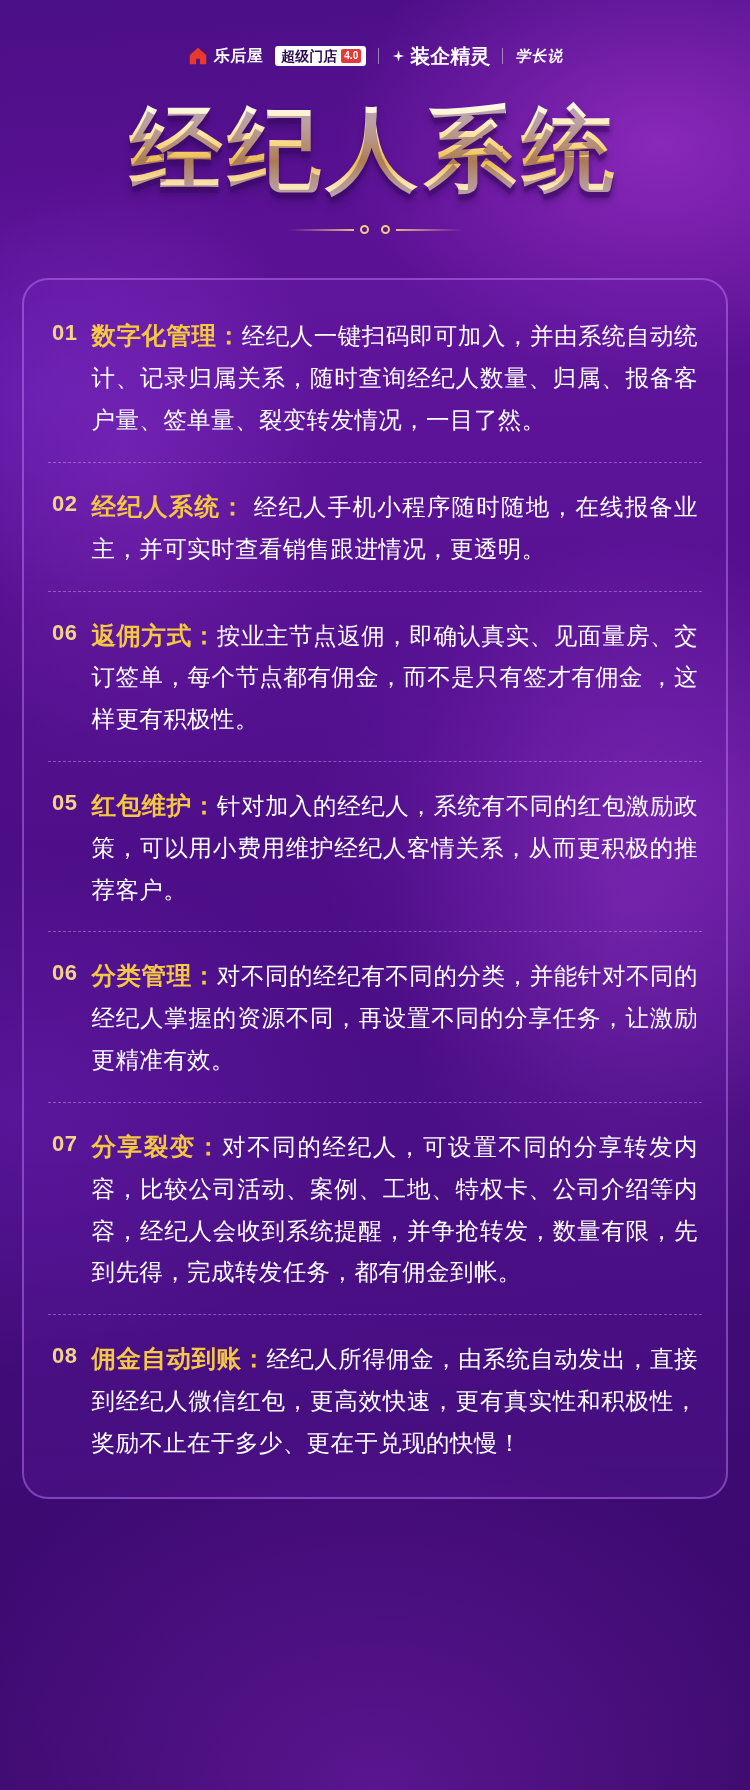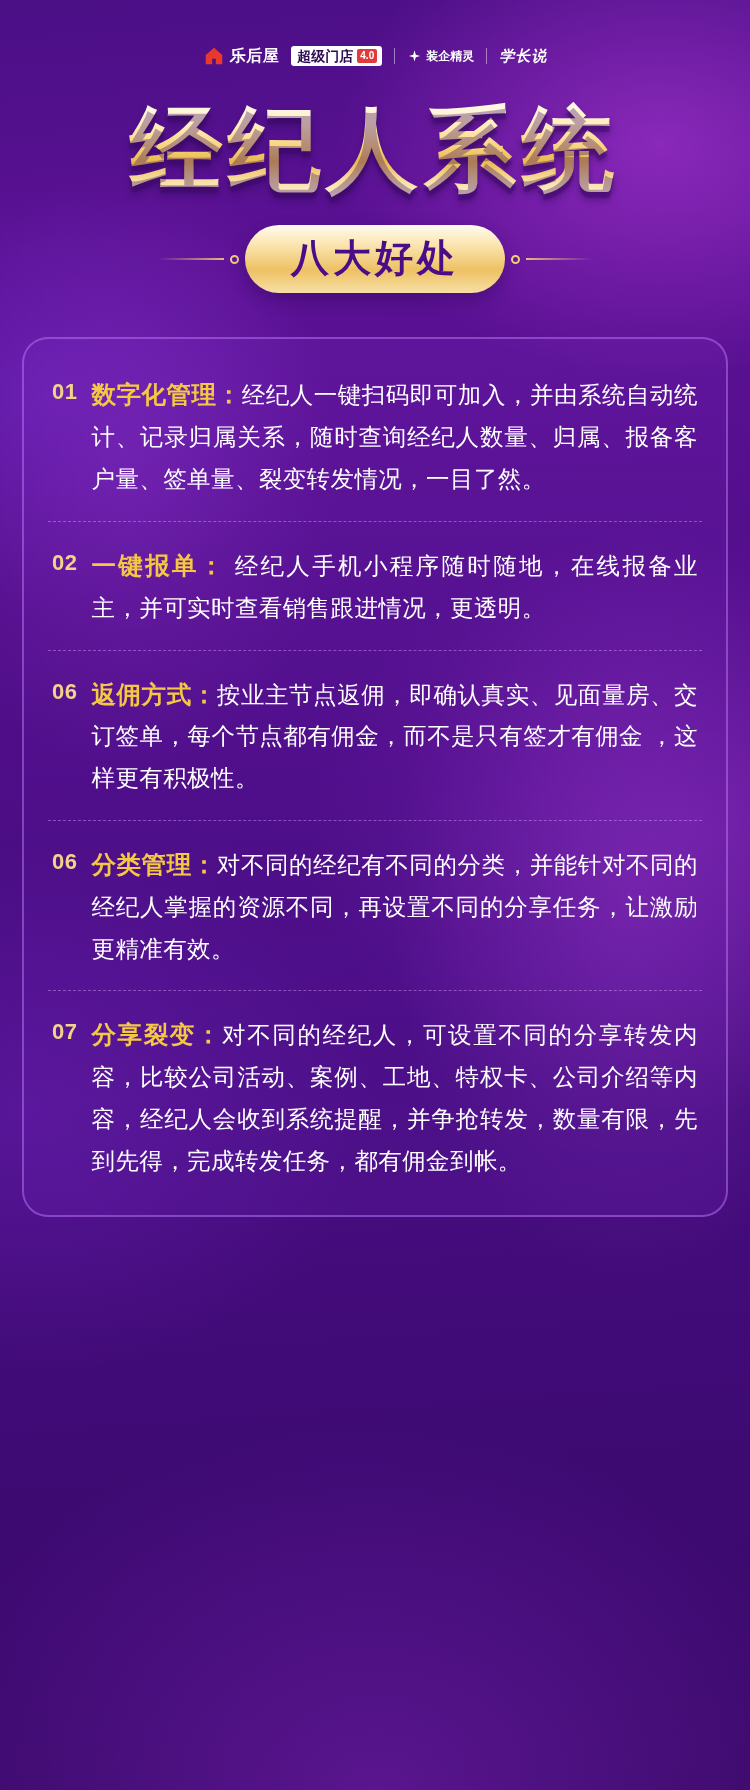--- a/index.html
+++ b/index.html
@@ -97,21 +97,21 @@
   .brand-sep {
     width: 1px;
     height: 16px;
     background: rgba(255,255,255,0.45);
   }
   .brand-item {
     display: flex;
     align-items: center;
     gap: 4px;
     color: #ffffff;
-    font-size: 12px;
+    font-size: 20px;
     font-weight: bold;
     line-height: 1;
   }
   .brand-item .ico { width: 15px; height: 15px; display:block; }
   .brand-script {
     color: #ffffff;
     font-size: 15px;
     font-weight: bold;
     font-family: "Liberation Serif", "DejaVu Serif", serif;
     font-style: italic;
@@ -257,60 +257,71 @@
 
     <span class="brand-script">学长说</span>
   </div>
 
   <div class="title-wrap">
     <div class="main-title">经纪人系统</div>
 
     <div class="subtitle-row">
       <span class="sub-line"></span>
       <span class="sub-dot"></span>
-      <span class="sub-badge">八大好处</span>
       <span class="sub-dot"></span>
       <span class="sub-line right"></span>
     </div>
   </div>
 
   <div class="card">
 
     <div class="item">
       <span class="num">01</span>
       <div class="body">
         <span class="lead">数字化管理：</span><span class="item-text">经纪人一键扫码即可加入，并由系统自动统计、记录归属关系，随时查询经纪人数量、归属、报备客户量、签单量、裂变转发情况，一目了然。</span>
       </div>
     </div>
 
     <div class="item">
       <span class="num">02</span>
       <div class="body">
-        <span class="lead">一键报单：</span><span class="item-text"> 经纪人手机小程序随时随地，在线报备业主，并可实时查看销售跟进情况，更透明。</span>
+        <span class="lead">经纪人系统：</span><span class="item-text"> 经纪人手机小程序随时随地，在线报备业主，并可实时查看销售跟进情况，更透明。</span>
       </div>
     </div>
 
     <div class="item">
       <span class="num">06</span>
       <div class="body">
         <span class="lead">返佣方式：</span><span class="item-text">按业主节点返佣，即确认真实、见面量房、交订签单，每个节点都有佣金，而不是只有签才有佣金 ，这样更有积极性。</span>
       </div>
     </div>
 
 
+    <div class="item">
+      <span class="num">05</span>
+      <div class="body">
+        <span class="lead">红包维护：</span><span class="item-text">针对加入的经纪人，系统有不同的红包激励政策，可以用小费用维护经纪人客情关系，从而更积极的推荐客户。</span>
+      </div>
+    </div>
 
     <div class="item">
       <span class="num">06</span>
       <div class="body">
         <span class="lead">分类管理：</span><span class="item-text">对不同的经纪有不同的分类，并能针对不同的经纪人掌握的资源不同，再设置不同的分享任务，让激励更精准有效。</span>
       </div>
     </div>
 
     <div class="item">
       <span class="num">07</span>
       <div class="body">
         <span class="lead">分享裂变：</span><span class="item-text">对不同的经纪人，可设置不同的分享转发内容，比较公司活动、案例、工地、特权卡、公司介绍等内容，经纪人会收到系统提醒，并争抢转发，数量有限，先到先得，完成转发任务，都有佣金到帐。</span>
       </div>
     </div>
 
+    <div class="item">
+      <span class="num">08</span>
+      <div class="body">
+        <span class="lead">佣金自动到账：</span><span class="item-text">经纪人所得佣金，由系统自动发出，直接到经纪人微信红包，更高效快速，更有真实性和积极性，奖励不止在于多少、更在于兑现的快慢！</span>
+      </div>
+    </div>
 
   </div>
 </div>
 
 </body></html>

